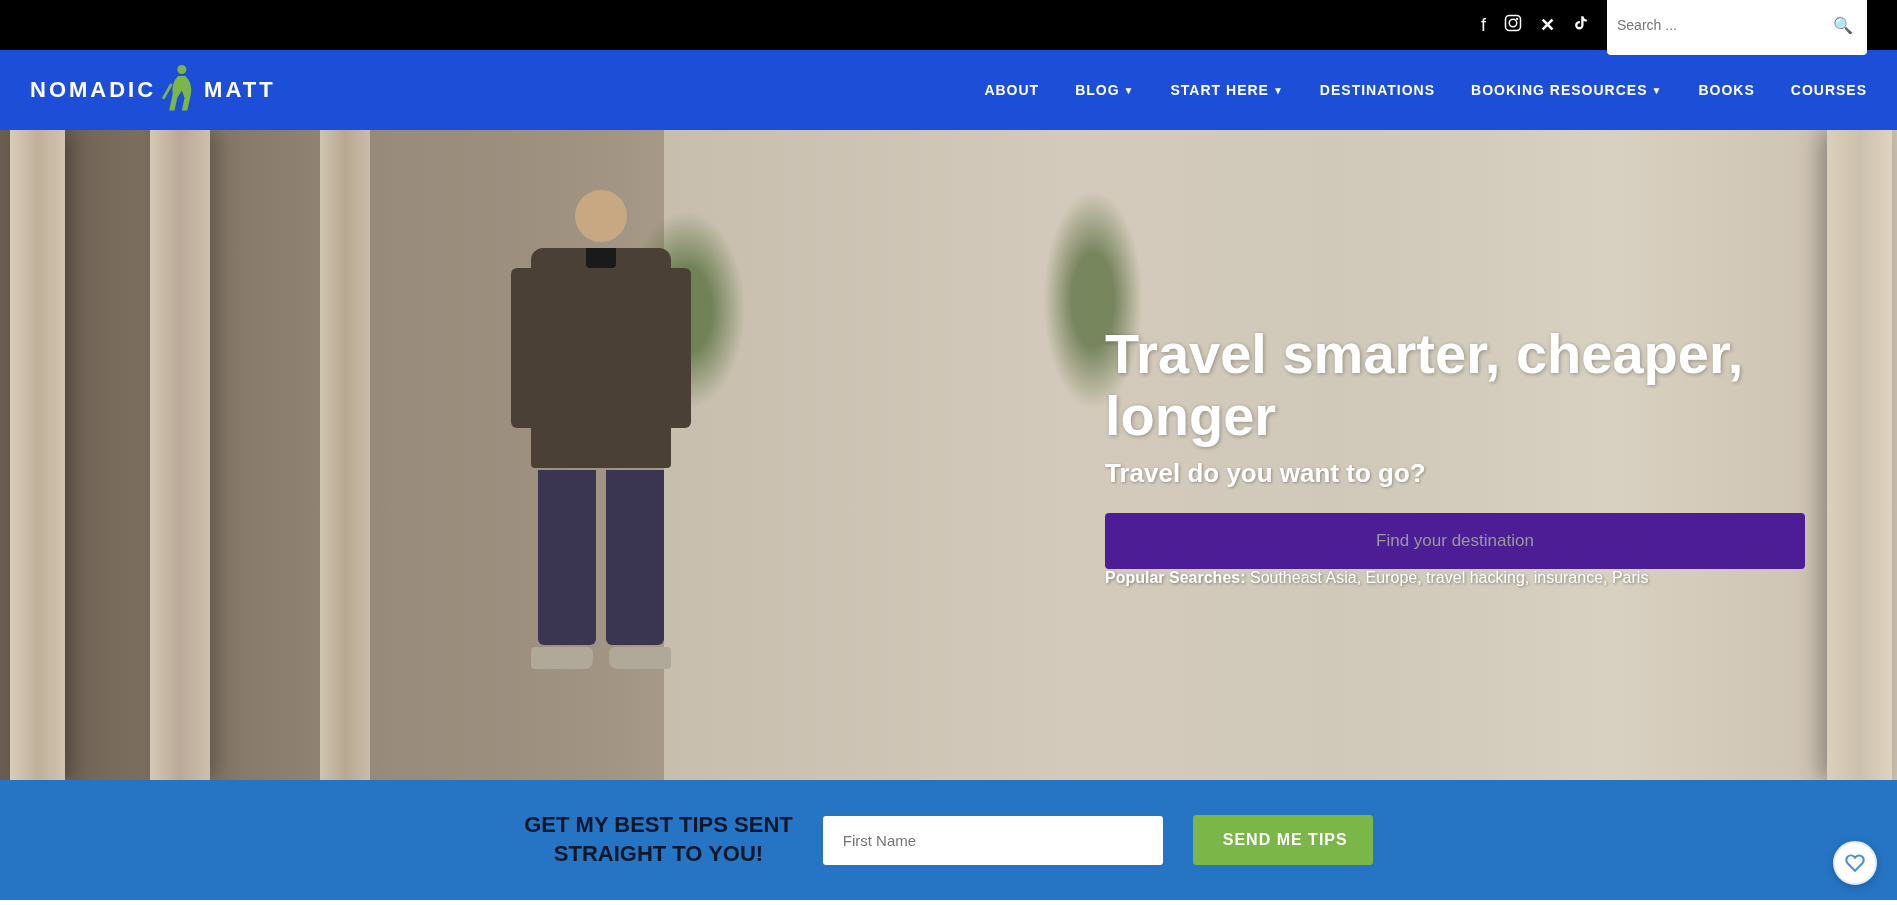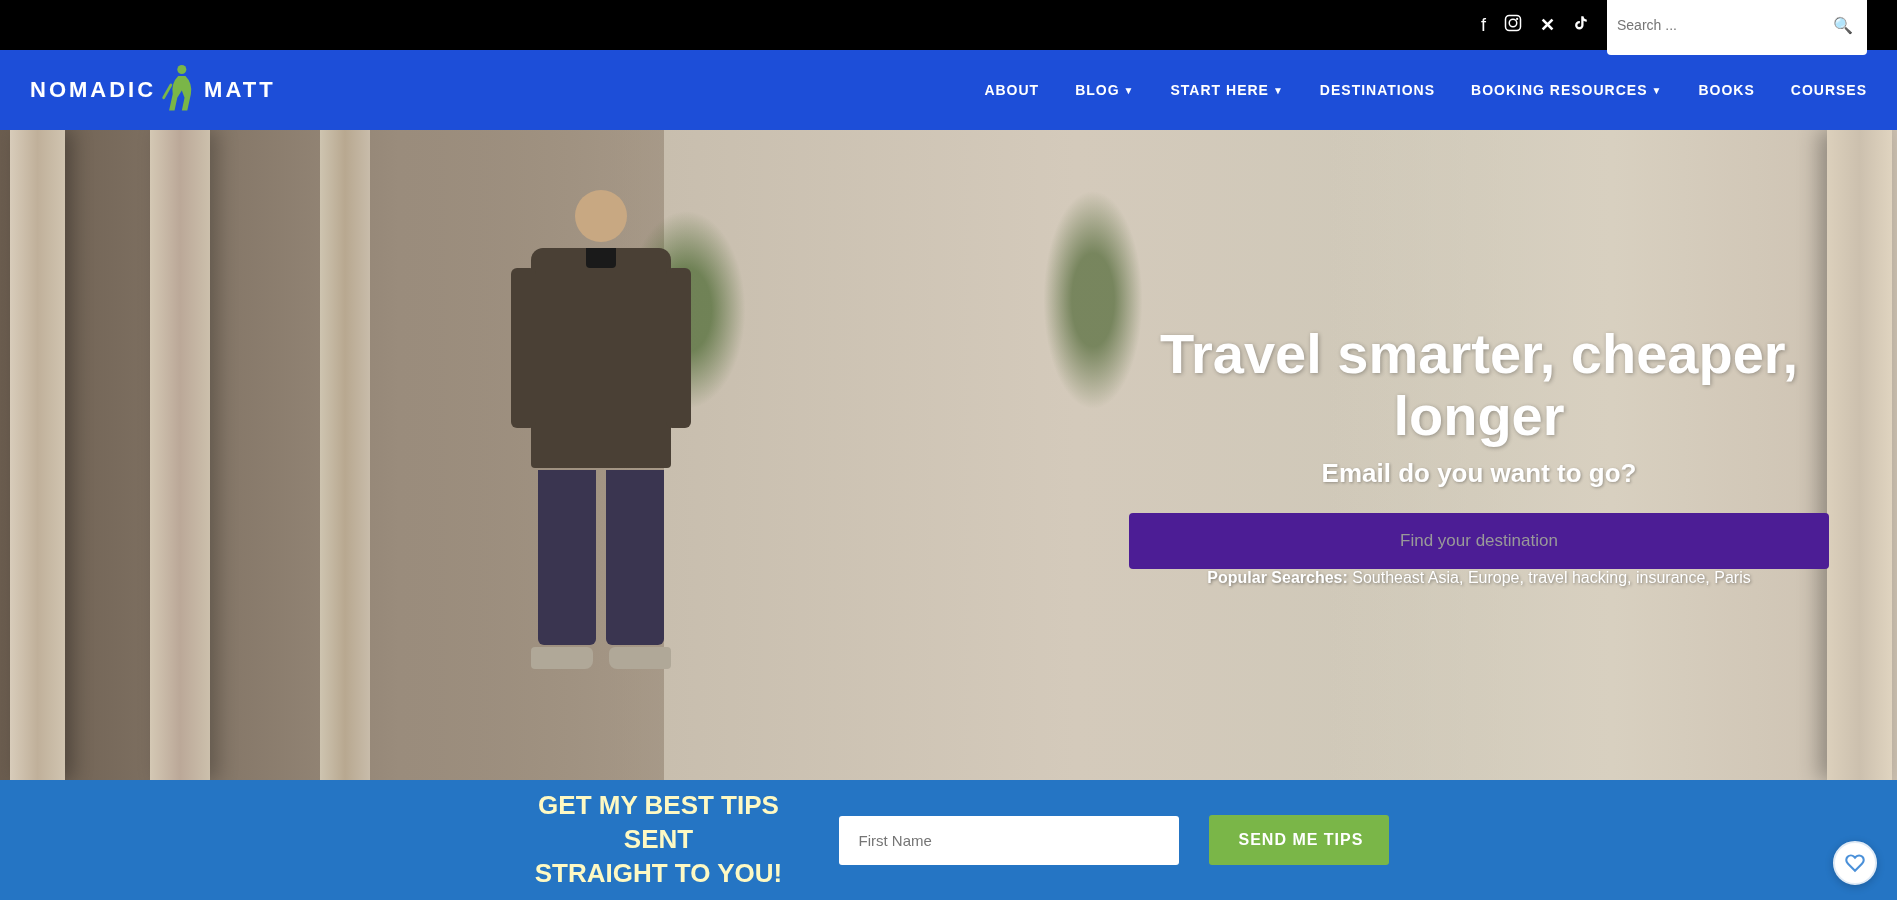--- a/index.html
+++ b/index.html
@@ -115,24 +115,24 @@
     }
     .hero-bg {
       position: absolute;
       inset: 0;
       background: linear-gradient(to right, #8c7e6e 0%, #a89a88 30%, #c4b8a8 55%, #d0c8b8 75%, #ccc5b5 100%);
     }
 
     
     .hero-content {
       position: absolute;
-      right: 68px;
+      right: 92px;
       top: 50%;
       transform: translateY(-50%);
-      text-align: center;
+      text-align: left;
       width: 700px;
     }
     .hero-title {
       font-size: 56px;
       font-weight: 900;
       color: #fff;
       line-height: 1.1;
       text-shadow: 1px 1px 4px rgba(0,0,0,0.3);
       margin-bottom: 12px;
     }
@@ -170,22 +170,22 @@
     .signup-bar {
       background: #2575c4;
       display: flex;
       align-items: center;
       justify-content: center;
       padding: 28px 60px;
       gap: 30px;
       height: 120px;
     }
     .signup-text {
-      color: #fef9c3;
-      font-size: 26px;
+      color: #0f172a;
+      font-size: 22px;
       font-weight: 900;
       text-transform: uppercase;
       text-align: center;
       line-height: 1.3;
       max-width: 300px;
     }
     .signup-input {
       padding: 16px 20px;
       font-size: 15px;
       border: none;
@@ -344,21 +344,21 @@
       <div style="width:62px;height:22px;background:#b0a898;border-radius:4px 6px 8px 4px;"></div>
       <div style="width:62px;height:22px;background:#b0a898;border-radius:6px 4px 4px 8px;"></div>
     </div>
   </div>
 
   <div style="position:absolute;left:33%;top:80px;width:120px;height:200px;background:radial-gradient(ellipse,#4a6830 30%,transparent 70%);z-index:3;opacity:0.7;"></div>
   <div style="position:absolute;left:55%;top:60px;width:100px;height:220px;background:radial-gradient(ellipse,#3a5820 30%,transparent 70%);z-index:3;opacity:0.6;"></div>
 
   <div class="hero-content" style="z-index:10;">
     <h1 class="hero-title">Travel smarter, cheaper, longer</h1>
-    <p class="hero-subtitle">Email do you want to go?</p>
+    <p class="hero-subtitle">Travel do you want to go?</p>
     <div class="hero-search-box">
       <span>Find your destination</span>
     </div>
     <p class="popular-searches">
       <strong>Popular Searches:</strong>
       <span>Southeast Asia, Europe, travel hacking, insurance, Paris</span>
     </p>
   </div>
 </section>
 

